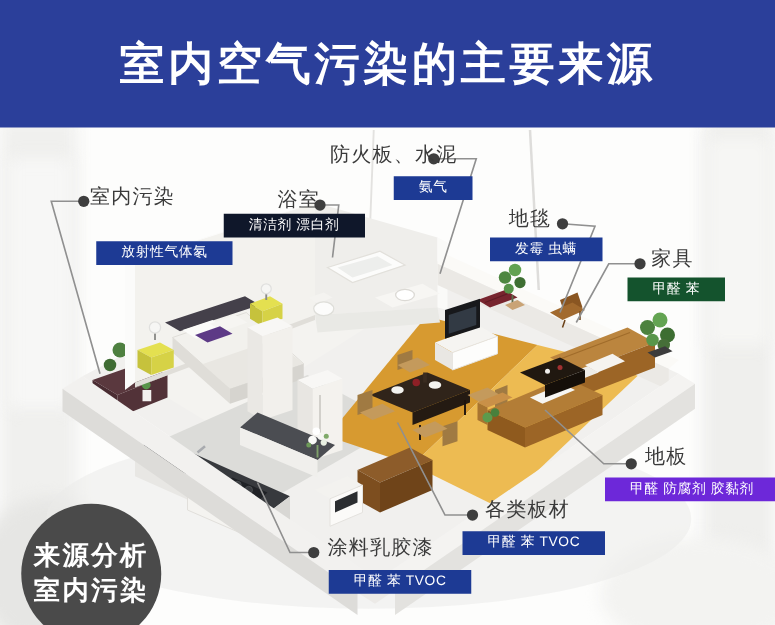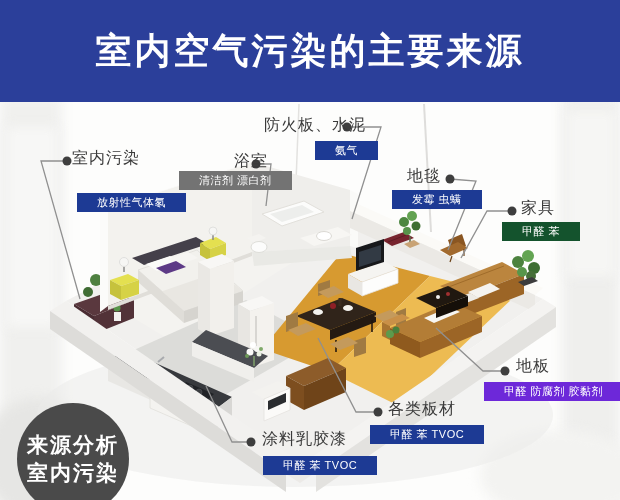--- a/index.html
+++ b/index.html
@@ -261,22 +261,22 @@
     </g>
   </svg>
 
   <div class="banner" style="background:#2b3f9a;">
     <div class="banner-title">室内空气污染的主要来源</div>
   </div>
 
   <div class="lbl" style="left:72px;top:150px;">室内污染</div>
   <div class="badge" style="left:77px;top:171px;background:#1d3a94;margin-top:22px;">放射性气体氡</div>
 
-  <div class="lbl" style="left:234px;top:153px;">浴室</div>
-  <div class="badge" style="left:179px;top:171px;background:#737373;">清洁剂 漂白剂</div>
+  <div class="lbl" style="left:222px;top:153px;">浴室</div>
+  <div class="badge" style="left:179px;top:171px;background:#0f172a;">清洁剂 漂白剂</div>
 
   <div class="lbl" style="left:264px;top:117px;">防火板、水泥</div>
   <div class="badge" style="left:315px;top:141px;background:#1d3a94;">氨气</div>
 
   <div class="lbl" style="left:407px;top:168px;">地毯</div>
   <div class="badge" style="left:392px;top:190px;background:#1d3a94;">发霉 虫螨</div>
 
   <div class="lbl" style="left:521px;top:200px;">家具</div>
   <div class="badge" style="left:502px;top:222px;background:#14532d;">甲醛 苯</div>
 

